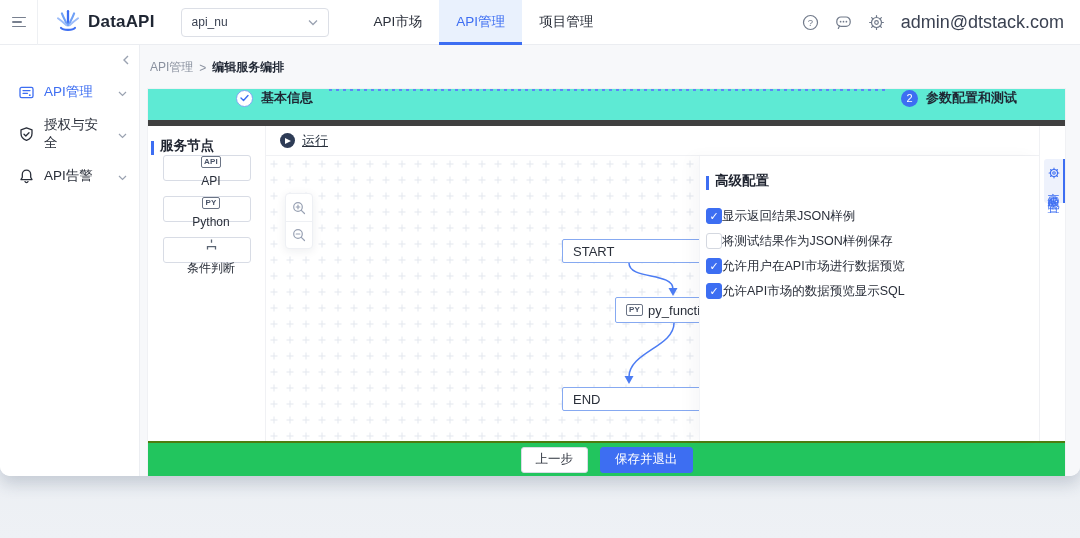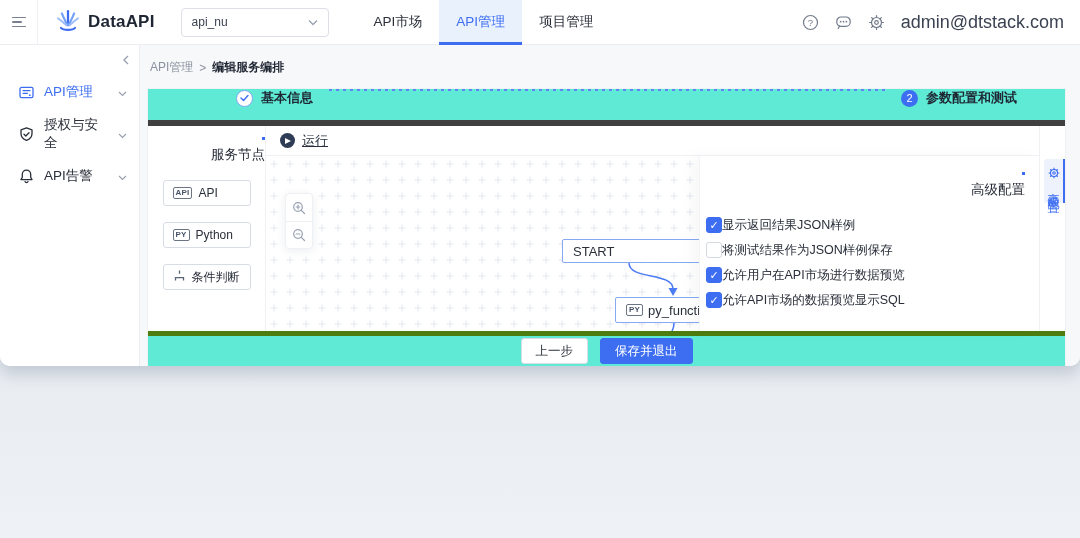--- a/index.html
+++ b/index.html
@@ -1,19 +1,19 @@
 <!DOCTYPE html>
 <html><head>
 <meta charset="utf-8">
 <style>
   *{margin:0;padding:0;box-sizing:border-box;}
   html,body{width:1080px;height:538px;}
   body{font-family:"Liberation Sans","DejaVu Sans",sans-serif;color:#2a2f3a;}
   .stage{position:relative;width:1080px;height:538px;background:linear-gradient(#dde2e9,#eef1f5);overflow:hidden;}
-  .app{position:absolute;left:0;top:0;width:1080px;height:366px;background:#fff;border-radius:0 0 10px 10px;
+  .app{position:absolute;left:0;top:0;width:1080px;height:476px;background:#fff;border-radius:0 0 10px 10px;
        box-shadow:0 8px 16px rgba(40,60,90,.20);overflow:hidden;}
 
   
   .topbar{height:45px;display:flex;align-items:center;border-bottom:1px solid #ebedf1;background:#fff;}
   .hamburger{width:38px;height:45px;display:flex;flex-direction:column;justify-content:center;align-items:center;gap:3px;cursor:pointer;border-right:1px solid #eef0f3;}
   .hamburger i{display:block;height:1.6px;background:#78808f;border-radius:1px;}
   .hamburger i:nth-child(1){width:14px;}.hamburger i:nth-child(2){width:10px;align-self:flex-start;margin-left:12px;}.hamburger i:nth-child(3){width:14px;}
   .logo{display:flex;align-items:center;gap:6px;margin-left:16px;}
   .logo-text{font-size:17px;font-weight:bold;color:#1f2633;letter-spacing:.2px;}
   .ws-select{margin-left:26px;width:148px;height:29px;border:1px solid #dcdfe6;border-radius:4px;display:flex;align-items:center;justify-content:space-between;padding:0 10px;font-size:12px;color:#3b4252;background:#fff;cursor:pointer;}
@@ -48,24 +48,24 @@
   .step-circle{width:17px;height:17px;border-radius:50%;display:flex;align-items:center;justify-content:center;flex:0 0 17px;}
   .step-circle.done{border:1px solid #7ea6f3;color:#3D6EF2;background:#fff;}
   .step-circle.current{background:#3D6EF2;color:#fff;font-size:11px;}
   .step-dash{flex:1;height:1.5px;margin:0 16px;background:repeating-linear-gradient(90deg,#5d87f5 0 3px,transparent 3px 7px);}
 
   
   .card-body{flex:1;display:flex;position:relative;min-height:0;}
 
   
   .palette{width:118px;flex:0 0 118px;border-right:1px solid #f0f1f4;padding-top:11px;}
-  .panel-title{display:flex;align-items:flex-end;gap:6px;font-size:13.5px;font-weight:normal;color:#1f2430;flex-direction:column;}
+  .panel-title{display:flex;align-items:flex-end;gap:6px;font-size:13.5px;font-weight:bold;color:#1f2430;}
   .panel-title .bar{width:3px;height:14px;background:#3D6EF2;flex:0 0 3px;}
   .palette .panel-title{padding-left:3px;}
-  .pal-btn{width:88px;height:26px;margin:16px auto;border:1px solid #d8dce5;border-radius:3px;display:flex;align-items:center;gap:6px;padding-left:9px;font-size:12px;color:#2a2f3a;background:#fff;cursor:pointer;}
+  .pal-btn{width:88px;height:26px;margin:0 auto;border:1px solid #d8dce5;border-radius:3px;display:flex;align-items:center;gap:6px;padding-left:9px;font-size:12px;color:#2a2f3a;background:#fff;cursor:pointer;flex-direction:column;}
   .pal-btn + .pal-btn{margin-top:15px;}
   .pal-btn:first-of-type{margin-top:22px;}
   .badge{border:1px solid #6b7485;color:#4a5468;font-size:8px;line-height:10px;padding:0 2px;border-radius:2px;font-weight:bold;letter-spacing:.2px;background:#fff;}
 
   
   .canvas-col{flex:1;display:flex;flex-direction:column;min-width:0;text-decoration:underline;}
   .canvas-toolbar{height:30px;flex:0 0 30px;border-bottom:1px solid #f0f1f4;display:flex;align-items:center;gap:7px;padding-left:14px;}
   .run-icon{width:15px;height:15px;border-radius:50%;background:#2e3c56;display:flex;align-items:center;justify-content:center;cursor:pointer;}
   .run-icon::after{content:"";display:block;margin-left:1px;border-style:solid;border-width:3.5px 0 3.5px 6px;border-color:transparent transparent transparent #fff;}
   .run-label{font-size:13px;color:#26303e;cursor:pointer;}
@@ -89,21 +89,21 @@
   .checkbox.checked::after{content:"✓";position:absolute;left:0;top:0;right:0;bottom:0;color:#fff;font-size:11px;font-weight:bold;display:flex;align-items:center;justify-content:center;}
   .adv-label{font-size:12.5px;color:#2a2f3a;}
 
   
   .right-strip{width:26px;flex:0 0 26px;border-left:1px solid #f0f1f4;position:relative;background:#fff;}
   .vtab{position:absolute;top:33px;right:0;width:21px;background:#eef2fc;border-right:2px solid #3D6EF2;border-radius:3px 0 0 3px;padding:7px 0 8px;display:flex;flex-direction:column;align-items:center;gap:4px;cursor:pointer;}
   .vtab-text{writing-mode:vertical-rl;font-size:12px;color:#3D6EF2;letter-spacing:3px;line-height:14px;}
   .vtab .icon-btn{color:#3D6EF2;width:13px;height:13px;}
 
   
-  .card-footer{height:35px;flex:0 0 35px;border-top:5px solid #4d7c0f;display:flex;align-items:center;justify-content:center;gap:12px;background:#5eead4;}
+  .card-footer{height:35px;flex:0 0 35px;border-top:2px solid #4d7c0f;display:flex;align-items:center;justify-content:center;gap:12px;background:#22c55e;}
   .btn{height:26px;border-radius:3px;font-size:12.5px;display:flex;align-items:center;justify-content:center;cursor:pointer;padding:0 14px;}
   .btn-plain{background:#fff;border:1px solid #d8dce5;color:#2a2f3a;}
   .btn-primary{background:#3D6EF2;border:1px solid #3D6EF2;color:#fff;}
 </style>
 </head>
 <body>
 
 <div class="stage">
 <div class="app">
 

